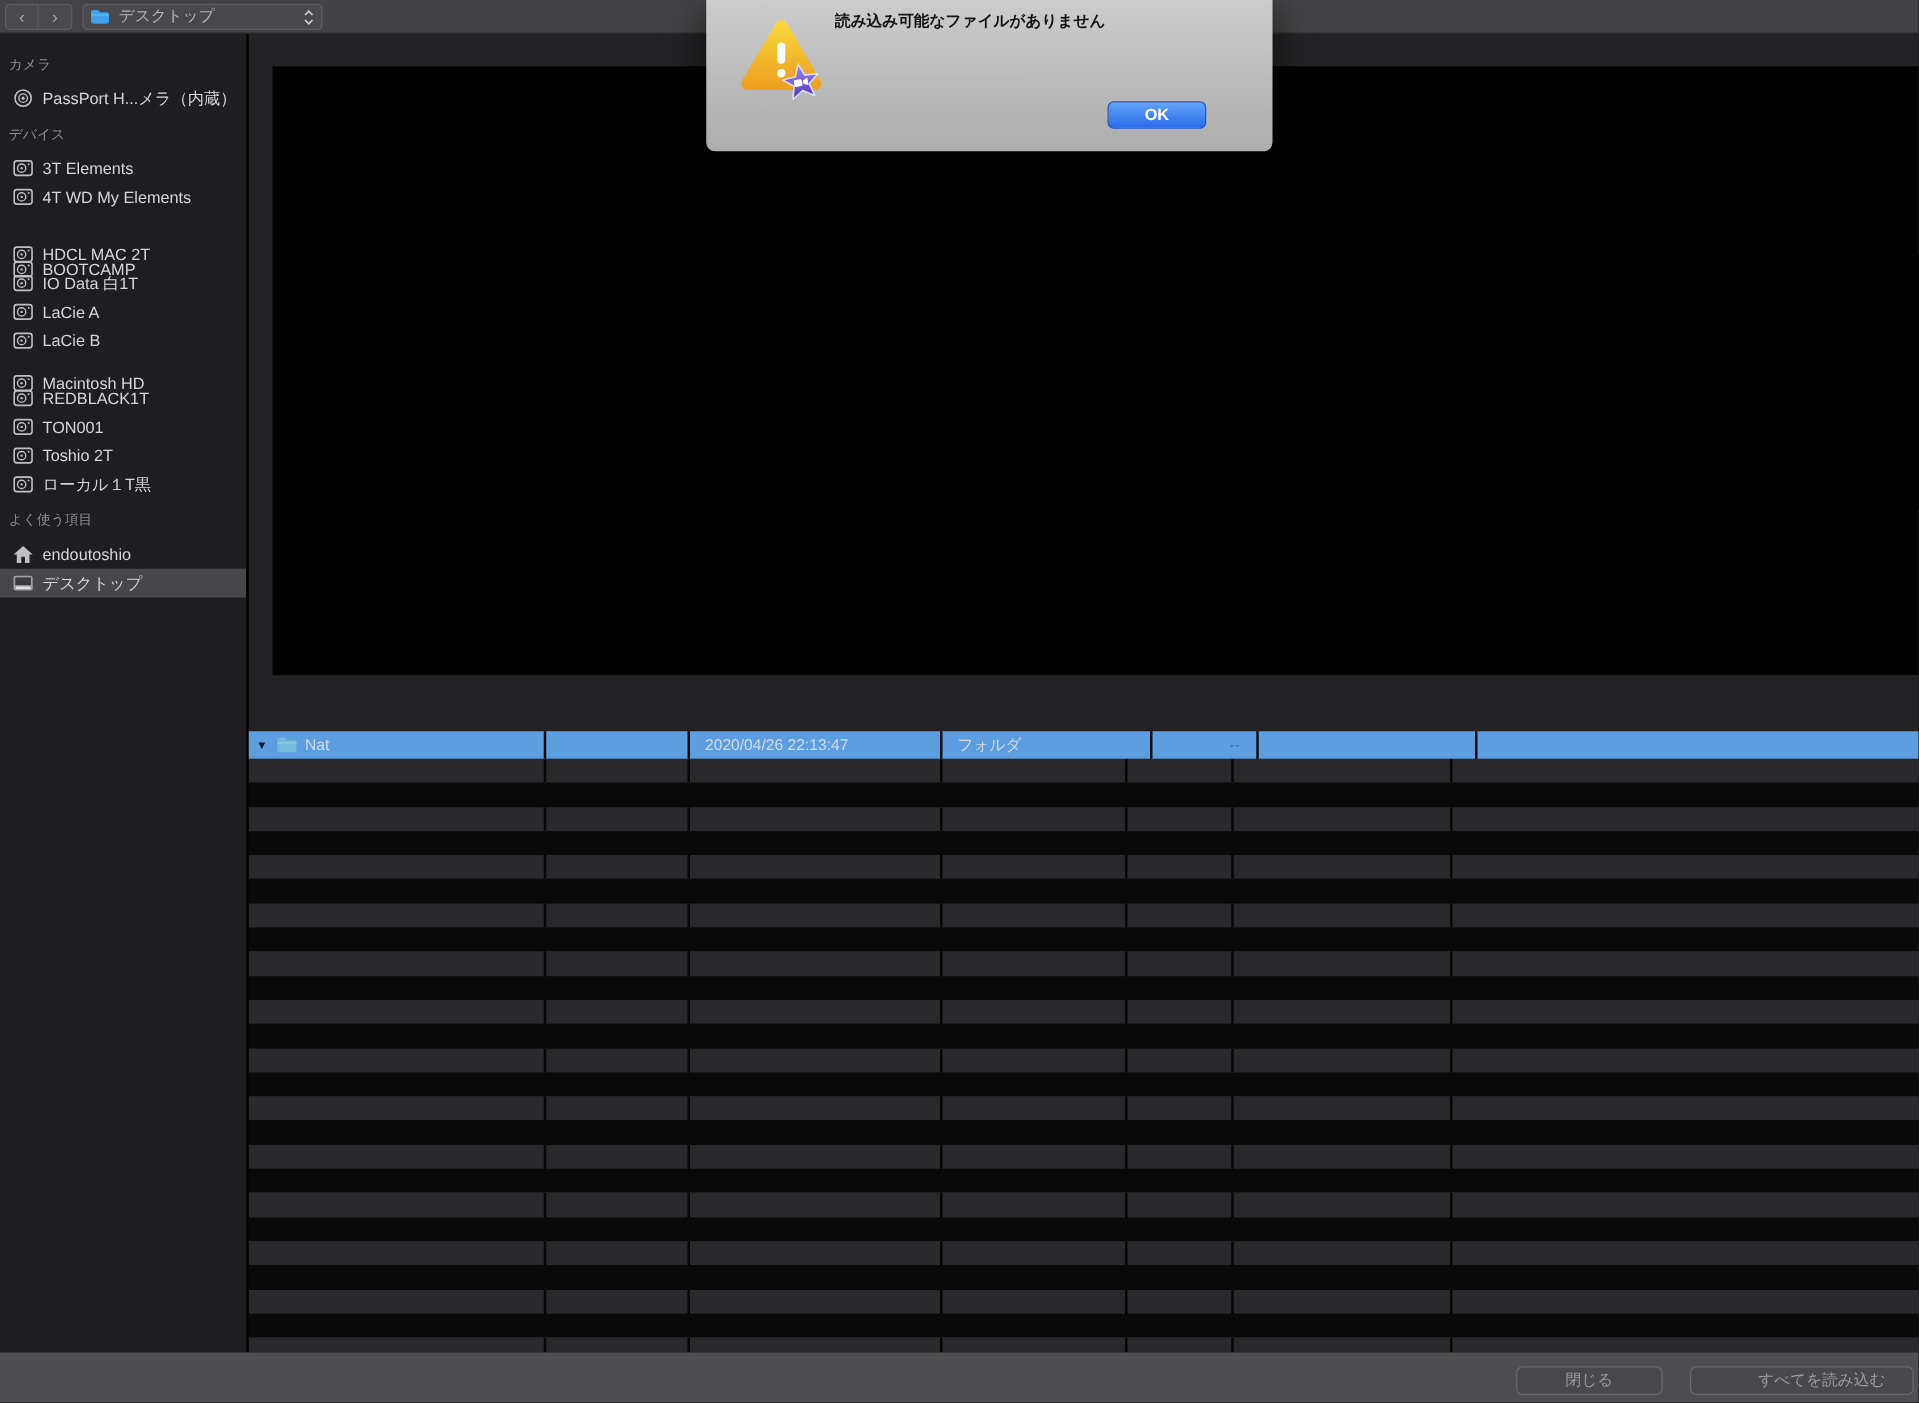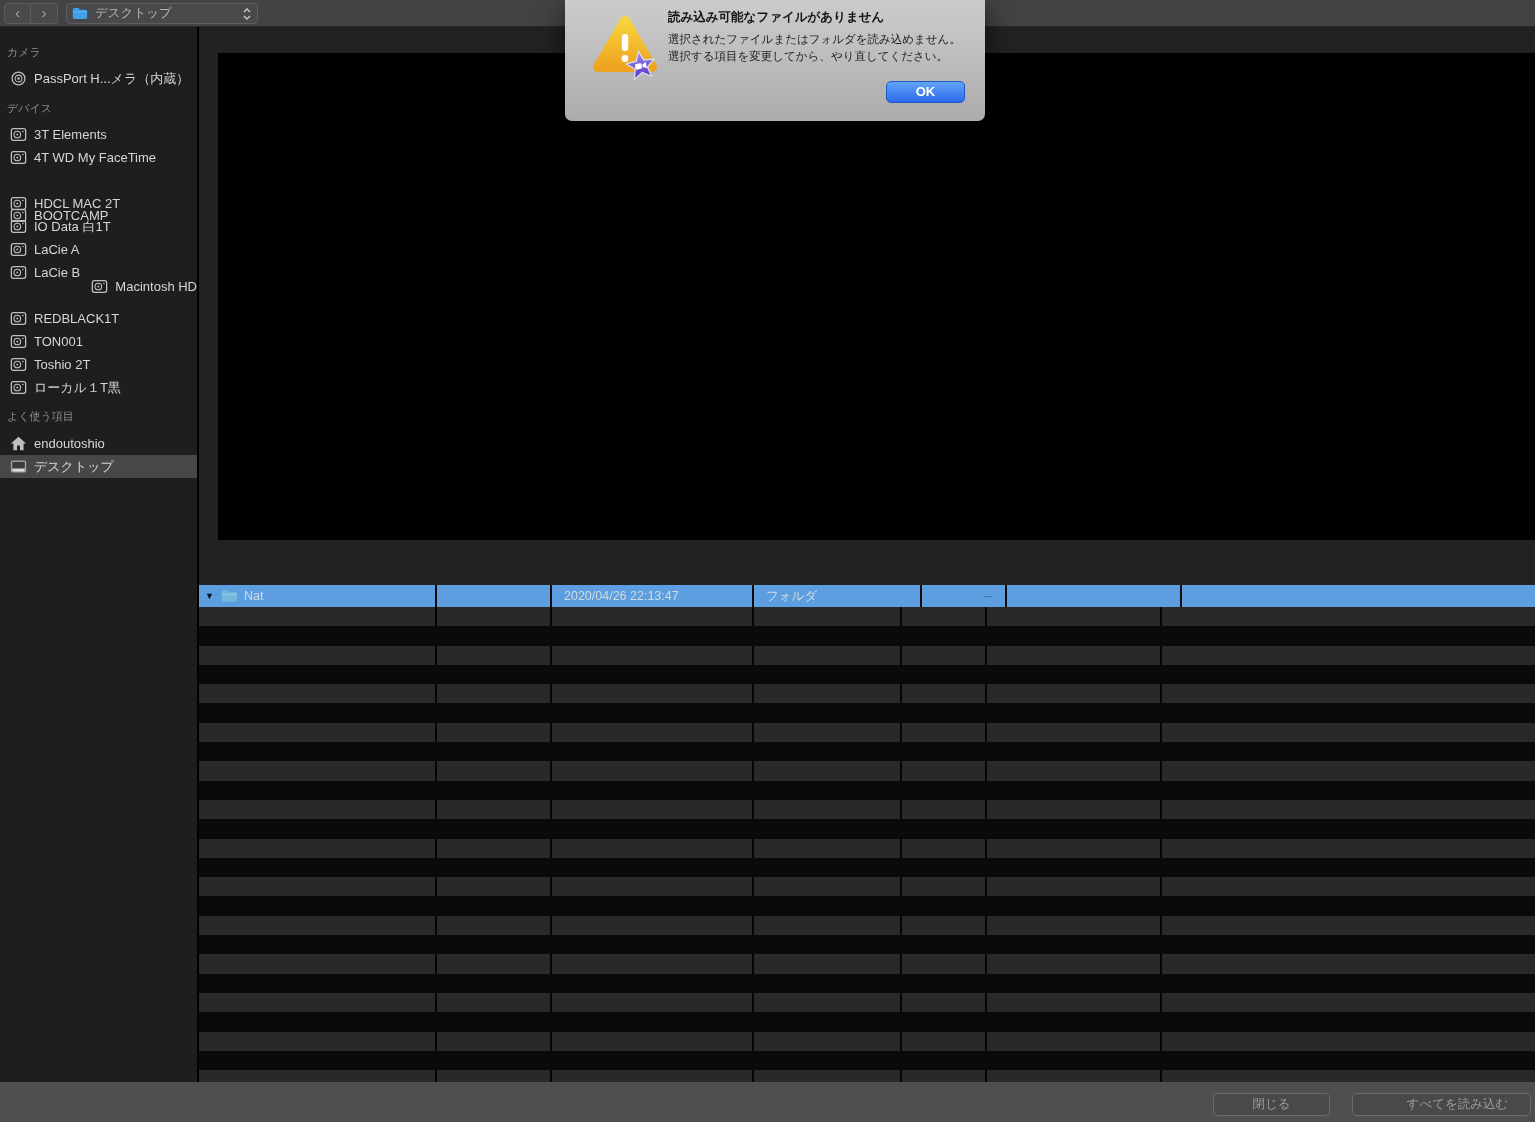--- a/index.html
+++ b/index.html
@@ -47,21 +47,21 @@
   .scell{height:100%;border-right:2px solid #050505;}
   .sfill{flex:1;border-right:none;}
 
   
   .footer{position:absolute;left:0;top:1082px;width:1535px;height:40px;background:#4f4f51;}
   .fbtn{position:absolute;top:11px;height:23px;background:#49494b;border:1px solid #6b6b6d;border-radius:5px;color:#9c9c9e;font-size:12.5px;text-align:center;line-height:21px;font-family:Liberation Serif, serif;}
   .fbtn.close{left:1213px;width:117px;}
   .fbtn.importall{left:1352px;width:179px;padding-left:32px;}
 
   
-  .dialog{position:absolute;left:565px;top:0;width:420px;height:121px;background:linear-gradient(180deg,#cccccc,#acacac);border-radius:0 0 7px 7px;box-shadow:0 10px 30px rgba(0,0,0,0.65);z-index:10;}
+  .dialog{position:absolute;left:565px;top:0;width:453px;height:121px;background:linear-gradient(180deg,#cccccc,#acacac);border-radius:0 0 7px 7px;box-shadow:0 10px 30px rgba(0,0,0,0.65);z-index:10;}
   .dlg-title{position:absolute;left:103px;top:9px;font-size:12.5px;font-weight:bold;color:#141414;}
   .dlg-body{position:absolute;left:103px;top:31px;width:296px;font-size:11.5px;line-height:17px;color:#1d1d1d;}
   .dlg-ok{position:absolute;left:321px;top:81px;width:79px;height:22px;border:1px solid #2257c8;border-radius:5px;background:linear-gradient(180deg,#62a3f8,#2b6ceb);color:#fff;font-size:13px;font-weight:bold;text-align:center;line-height:20px;}
   .dlg-icon{position:absolute;left:24px;top:10px;width:76px;height:80px;}
 
   .hidden-defs{position:absolute;width:0;height:0;overflow:hidden;}
 </style>
 </head>
 <body>
 
@@ -128,21 +128,21 @@
       <div class="sb-item" style="top: 96px;">
         <svg class="ic">
           <use href="#i-drive"></use>
         </svg>
         <span>3T Elements</span>
       </div>
       <div class="sb-item" style="top: 119px;">
         <svg class="ic">
           <use href="#i-drive"></use>
         </svg>
-        <span>4T WD My FaceTime</span>
+        <span>4T WD My Elements</span>
       </div>
       <div class="sb-item" style="top: 142px; margin-top: 35px;">
         <svg class="ic">
           <use href="#i-drive"></use>
         </svg>
         <span>BOOTCAMP</span>
       </div>
       <div class="sb-item" style="top: 165px;">
         <svg class="ic">
           <use href="#i-drive"></use>
@@ -160,21 +160,21 @@
           <use href="#i-drive"></use>
         </svg>
         <span>LaCie A</span>
       </div>
       <div class="sb-item" style="top: 234px;">
         <svg class="ic">
           <use href="#i-drive"></use>
         </svg>
         <span>LaCie B</span>
       </div>
-      <div class="sb-item" style="top: 248px; justify-content: flex-end;">
+      <div class="sb-item" style="top: 268px;">
         <svg class="ic">
           <use href="#i-drive"></use>
         </svg>
         <span>Macintosh HD</span>
       </div>
       <div class="sb-item" style="top: 280px;">
         <svg class="ic">
           <use href="#i-drive"></use>
         </svg>
         <span>REDBLACK1T</span>
@@ -384,17 +384,16 @@
       <polygon points="36,11 63,57 9,57" fill="url(#tg)" stroke="url(#tg)" stroke-width="10" stroke-linejoin="round"></polygon>
       <rect x="32.8" y="24" width="6.4" height="17" rx="3.2" fill="#ffffff"></rect>
       <circle cx="36" cy="48.5" r="3.4" fill="#ffffff"></circle>
       <g transform="rotate(-10 52 56)">
         <polygon points="52,41 55.8,50.7 66.3,51.4 58.2,58 60.8,68.1 52,62.5 43.2,68.1 45.8,58 37.7,51.4 48.2,50.7" fill="url(#pg)" stroke="#dcdcea" stroke-width="1.3" stroke-linejoin="round"></polygon>
         <rect x="46.2" y="53.2" width="6.6" height="5.6" rx="1.4" fill="#ffffff"></rect>
         <polygon points="53.6,54.7 57.4,52.8 57.4,59.2 53.6,57.3" fill="#ffffff"></polygon>
       </g>
     </svg>
     <div class="dlg-title">読み込み可能なファイルがありません</div>
-    <div class="dlg-body">選択されたファイルまたはフォルダを読み込めません。選択する項目を変更してから、やり直してください。</div>
     <div class="dlg-ok">OK</div>
   </div>
 
 </div>
 
 </body></html>

